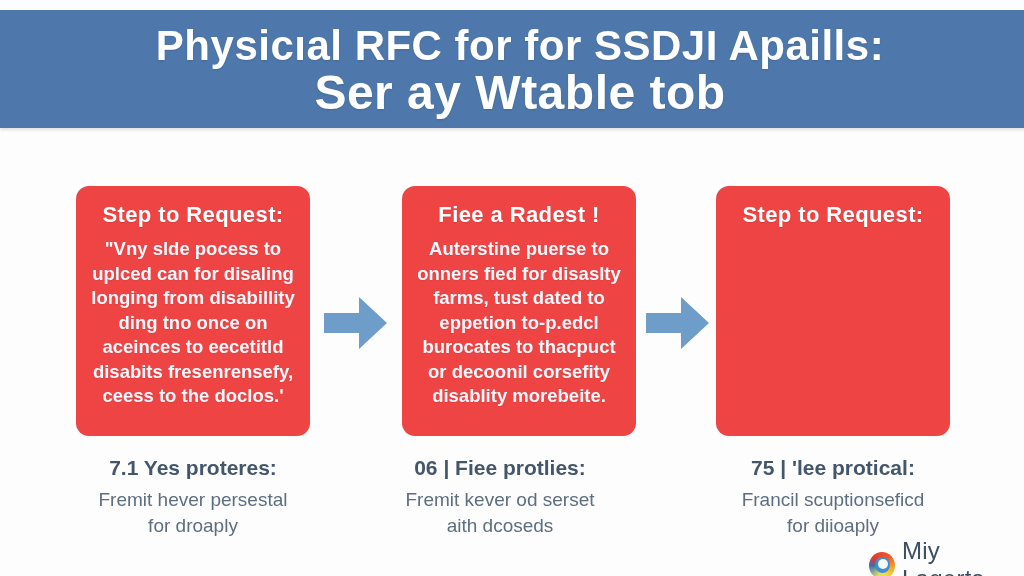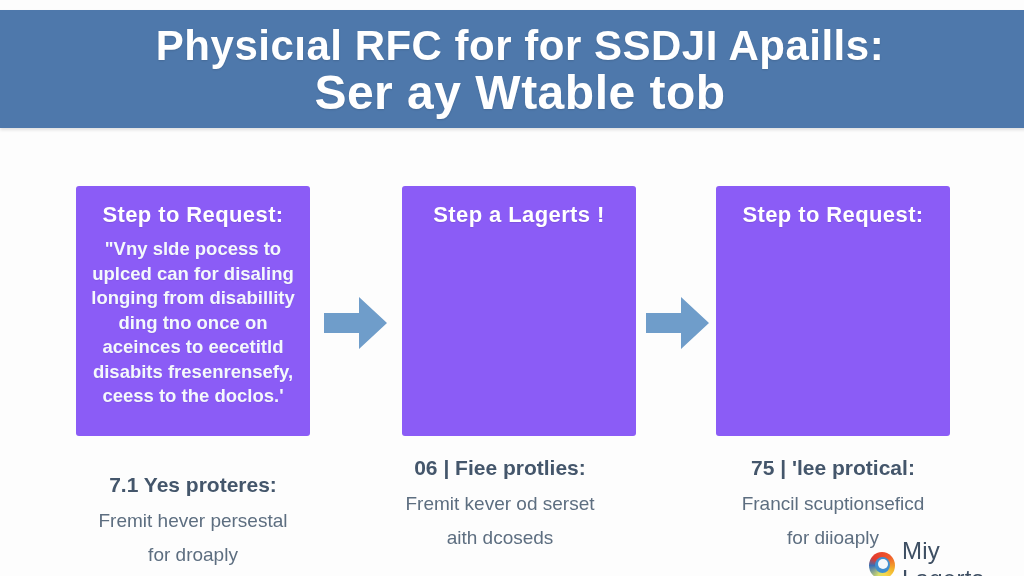--- a/index.html
+++ b/index.html
@@ -31,22 +31,22 @@
   .banner-line2 {
     font-size: 48px; font-weight: 800; letter-spacing: 0.5px;
     line-height: 46px;
     text-shadow: 0 1px 2px rgba(0,0,0,0.12);
   }
 
   
   .step-box {
     position: absolute;
     top: 186px; height: 250px; width: 234px;
-    background: #8b5cf6;
-    border-radius: 3px;
+    background: #ef4444;
+    border-radius: 13px;
     color: #ffffff;
     box-sizing: border-box;
     padding: 16px 10px 12px 10px;
     text-align: center;
   }
   .step-box.b1 { left: 76px; }
   .step-box.b2 { left: 402px; }
   .step-box.b3 { left: 716px; }
   .step-title {
     font-size: 22px; font-weight: 800;
@@ -70,31 +70,31 @@
   .arrow.a1 { left: 324px; }
   .arrow.a2 { left: 646px; }
   .arrow svg { display: block; }
 
   
   .caption {
     position: absolute; top: 456px;
     width: 280px;
     text-align: center;
   }
-  .caption.c1 { left: 53px; margin-top: 17px; }
+  .caption.c1 { left: 53px; }
   .caption.c2 { left: 360px; }
   .caption.c3 { left: 693px; }
   .caption-title {
     font-size: 21px; font-weight: 700;
     color: #44566b;
     margin-bottom: 7px;
   }
   .caption-body {
     font-size: 19px; font-weight: 400;
-    line-height: 34px;
+    line-height: 26px;
     color: #5d6e80;
     white-space: pre-line;
   }
 
   
   .logo {
     position: absolute; left: 869px; top: 537px;
     display: flex; align-items: center; gap: 7px;
   }
   .logo-icon {
@@ -139,21 +139,28 @@
 ceess to the doclos.'</div>
 </div>
 
 <div class="arrow a1">
   <svg width="64" height="54" viewBox="0 0 64 54" aria-hidden="true">
     <polygon points="0,17 35,17 35,1 63,27 35,53 35,37 0,37" fill="#6f9dca"></polygon>
   </svg>
 </div>
 
 <div class="step-box b2">
-  <div class="step-title">Step a Lagerts !</div>
+  <div class="step-title">Fiee a Radest !</div>
+  <div class="step-body">Auterstine puerse to
+onners fied for disaslty
+farms, tust dated to
+eppetion to-p.edcl
+burocates to thacpuct
+or decoonil corsefity
+disablity morebeite.</div>
 </div>
 
 <div class="arrow a2">
   <svg width="64" height="54" viewBox="0 0 64 54" aria-hidden="true">
     <polygon points="0,17 35,17 35,1 63,27 35,53 35,37 0,37" fill="#6f9dca"></polygon>
   </svg>
 </div>
 
 <div class="step-box b3">
   <div class="step-title">Step to Request:</div>

